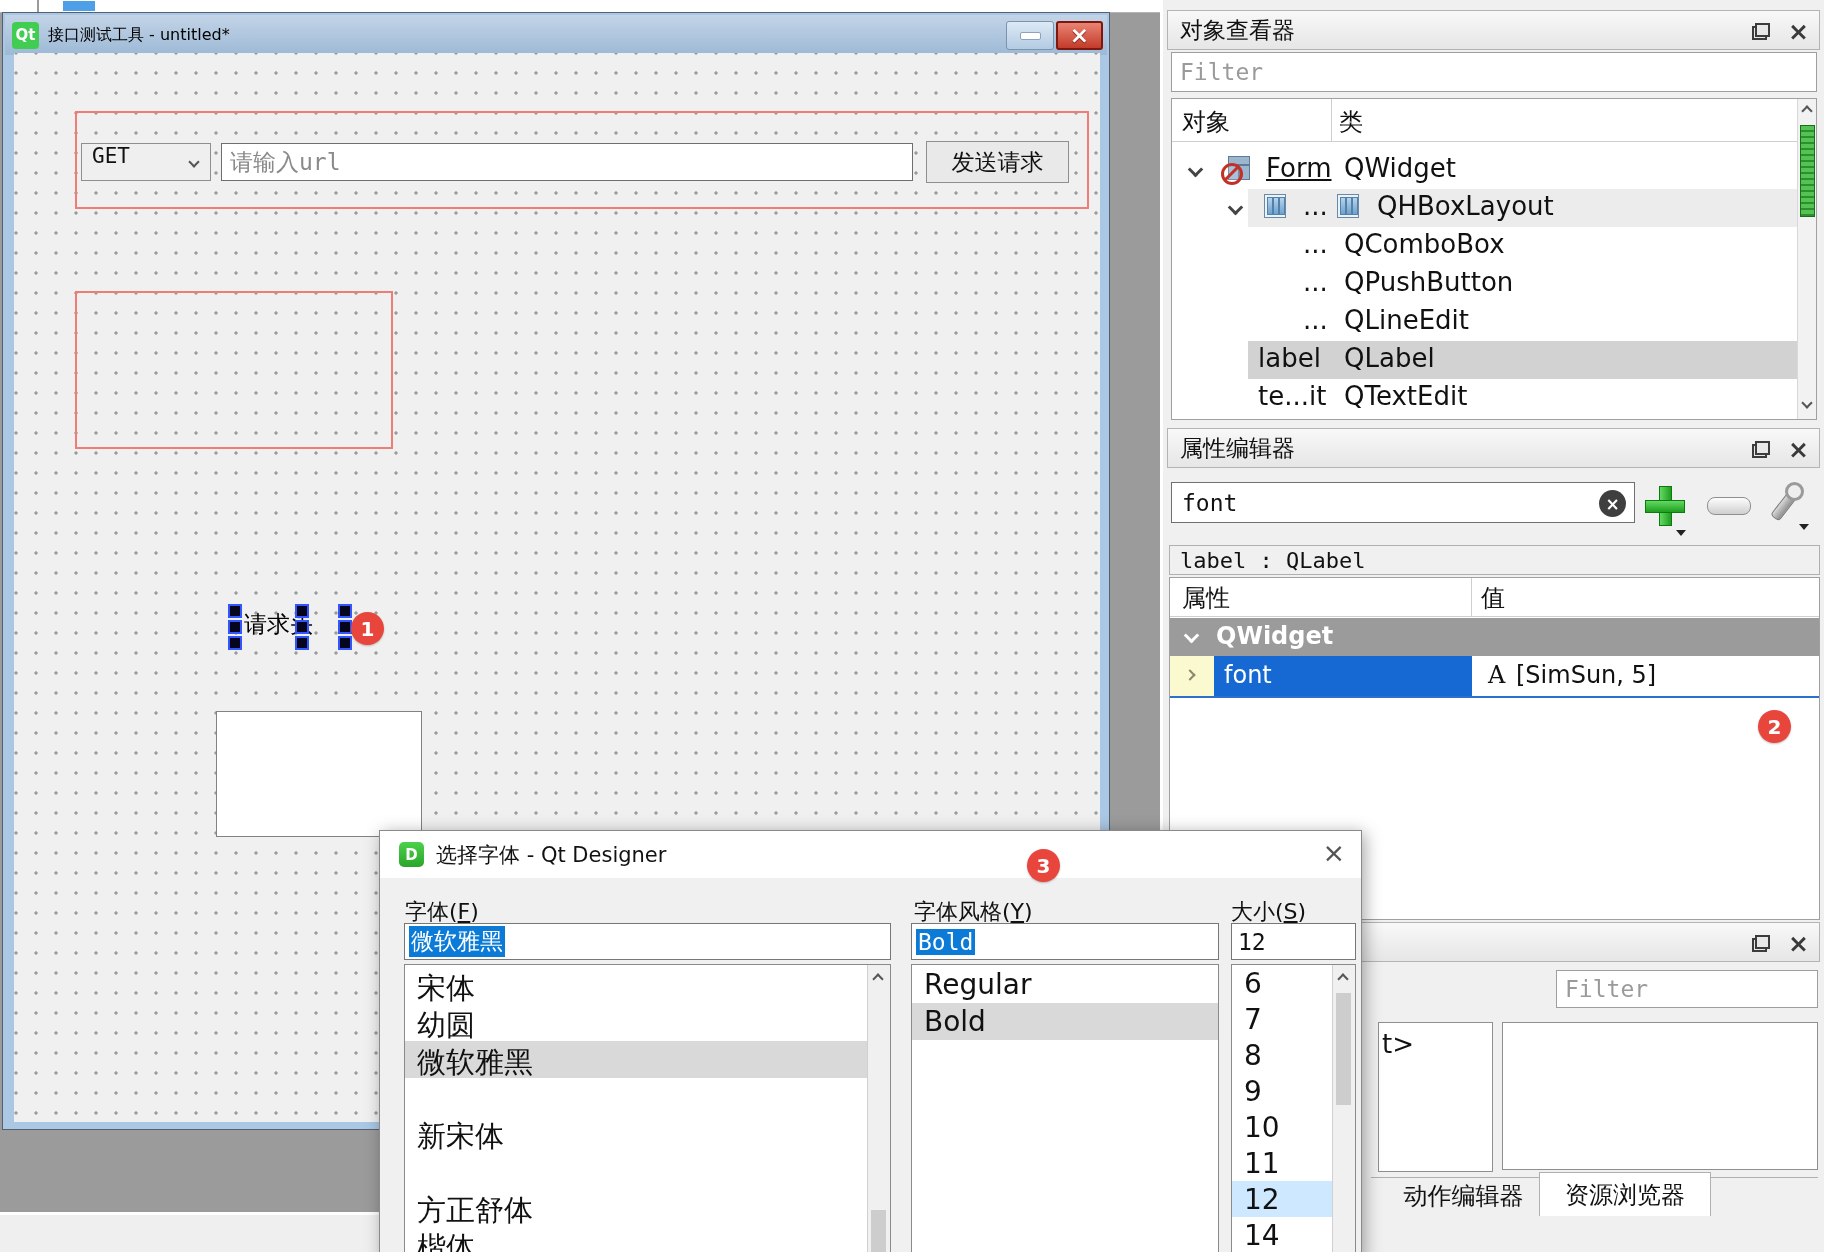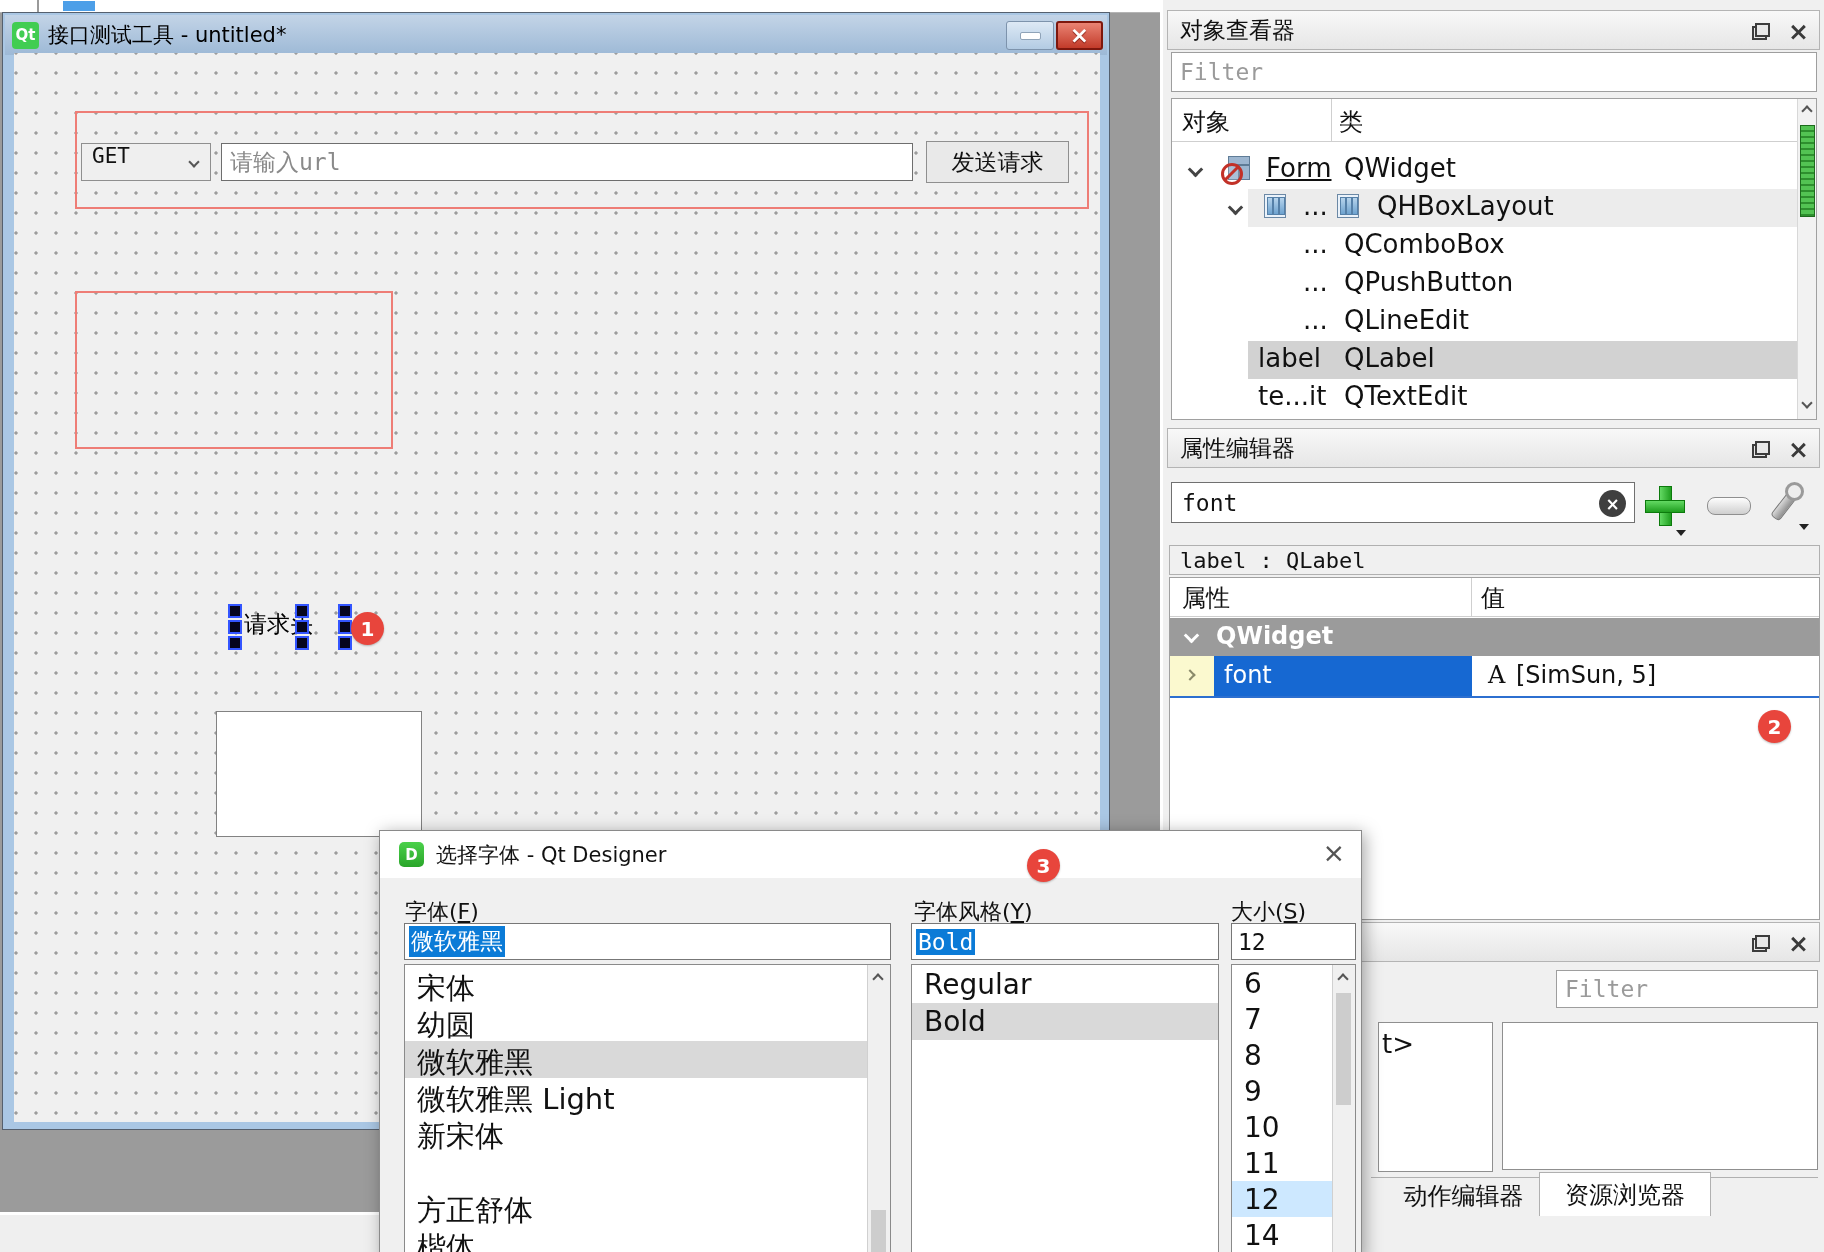--- a/index.html
+++ b/index.html
@@ -20,21 +20,21 @@
   .top-strip{left:0;top:0;width:1160px;height:12px;background:#fff;border-bottom:1px solid #b4b4b4;}
   .top-strip .mini-tab{position:absolute;left:63px;top:1px;width:32px;height:10px;background:#4d9fe8;}
   .top-strip .sep{position:absolute;left:37px;top:0;width:2px;height:12px;background:#9a9a9a;}
 
   
   .form-window{left:2px;top:12px;width:1108px;height:1118px;background:#aac7e4;border:1px solid #55606e;box-sizing:border-box;}
   .title-bar{position:absolute;left:2px;top:2px;width:1102px;height:40px;
      background:linear-gradient(#c3d4e7,#9db9d6);display:flex;align-items:center;}
   .qt-logo{margin-left:7px;width:27px;height:27px;border-radius:4px;background:#41cd52;color:#fff;
      font-weight:bold;font-size:15px;display:flex;align-items:center;justify-content:center;}
-  .win-title{margin-left:9px;font-size:21px;color:#000;}
+  .win-title{margin-left:9px;font-size:16px;color:#000;}
   .win-btn{position:absolute;top:6px;height:29px;box-sizing:border-box;border-radius:3px;
      display:flex;align-items:center;justify-content:center;}
   .btn-min{left:1001px;width:48px;background:linear-gradient(#dde9f5,#b3cbe3);border:1px solid #7d93ac;}
   .btn-min .dash{width:19px;height:6px;background:#fff;border:1px solid #8fa3b8;border-radius:2px;}
   .btn-close{left:1051px;width:47px;background:linear-gradient(#ea8373,#c23b2a);border:2px solid #7e170d;}
   .btn-close .x{color:#fff;font-size:23px;font-weight:bold;line-height:1;text-shadow:0 1px 1px #7e170d;}
 
   .canvas{position:absolute;left:11px;top:40px;width:1086px;height:1069px;background:#f0f0f0;
      background-image:radial-gradient(circle,#9c9c9c 1.5px,transparent 1.7px);
      background-size:20px 20px;background-position:12px 10px;}
@@ -401,21 +401,20 @@
       <span class="selhl">Bold</span>
     </div>
     <div class="dlg-input mono" style="left:851px;width:125px;">
       <span style="margin-left:6px;">12</span>
     </div>
 
     <div class="dlg-list" style="left:24px;width:487px;height:297px;font-size:29px;">
       <div class="dl-row" style="top:4px;">宋体</div>
       <div class="dl-row" style="top:41px;">幼圆</div>
       <div class="dl-row gray-sel" style="top:76px;height:37px;padding-top:2px;">微软雅黑</div>
-      <div class="dl-row" style="top:115px;">微软雅黑 Light</div>
       <div class="dl-row" style="top:152px;">新宋体</div>
       <div class="dl-row" style="top:226px;">方正舒体</div>
       <div class="dl-row" style="top:263px;">楷体</div>
       <div class="dlg-scroll">
         <span class="chv sm up abs" style="left:6px;top:10px;"></span>
         <span class="gthumb" style="top:245px;height:50px;"></span>
       </div>
     </div>
 
     <div class="dlg-list" style="left:531px;width:308px;height:297px;font-size:28px;">

